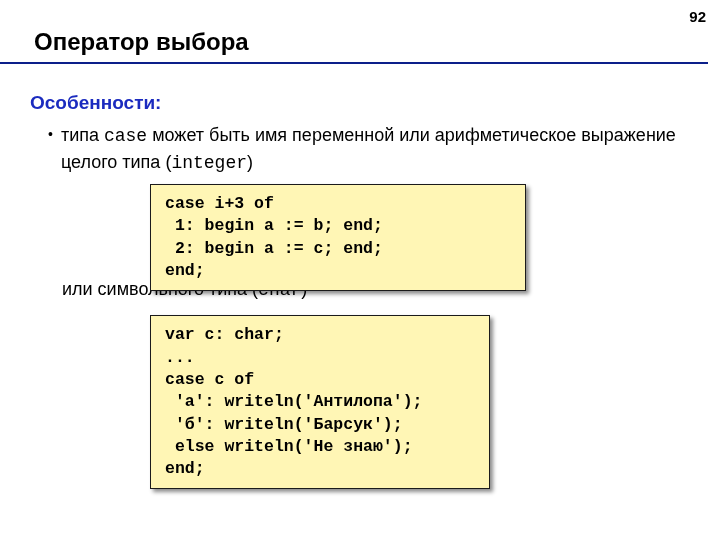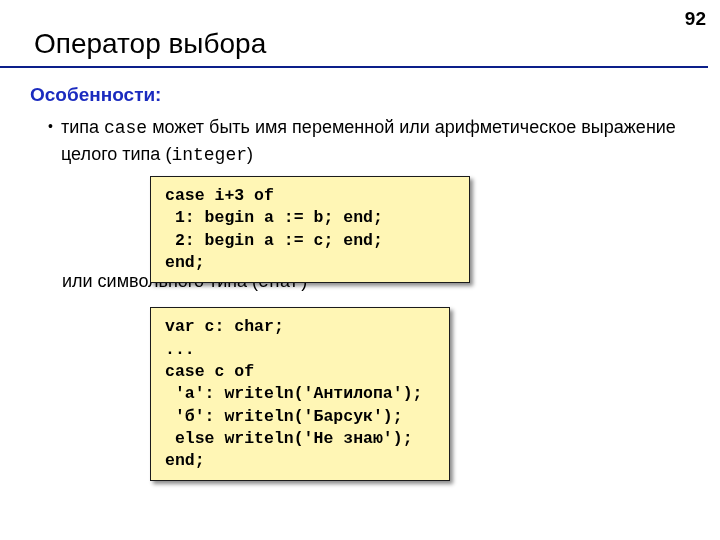--- a/index.html
+++ b/index.html
@@ -9,32 +9,32 @@
     background: #fff;
     width: 720px;
     height: 540px;
     position: relative;
     box-sizing: border-box;
   }
   .page-number {
     position: absolute;
     top: 8px;
     right: 14px;
-    font-size: 19px;
+    font-size: 15px;
     font-weight: bold;
   }
   .title {
-    font-size: 28px;
-    font-weight: normal;
+    font-size: 24px;
+    font-weight: bold;
     padding: 28px 0 6px 34px;
     border-bottom: 2.5px solid #0c1f8a;
     margin: 0 12px 0 0;
   }
   .content {
-    padding: 10px 30px 0 30px;
+    padding: 22px 30px 0 30px;
     border-radius: 22px;
   }
   .subhead {
     color: #1b2bbf;
     font-size: 19px;
     font-weight: bold;
     margin: 6px 0 8px 0;
   }
   .bullet-row {
     display: flex;
@@ -51,26 +51,26 @@
   .bullet-text {
     flex: 1;
   }
   .mono {
     font-family: "Courier New", monospace;
     font-weight: normal;
   }
   .codebox-wrap {
     margin: 8px 0 4px 120px;
     position: relative;
-    width: 320px;
+    width: 376px;
   }
   .codebox-wrap2 {
     margin: 12px 0 0 120px;
     position: relative;
-    width: 300px;
+    width: 340px;
   }
   .codebox {
     background: #fff6b5;
     border: 1px solid #1b1b1b;
     padding: 8px 14px 8px 14px;
     font-family: "Courier New", monospace;
     font-weight: bold;
     font-size: 16.5px;
     line-height: 1.35;
     white-space: pre;

